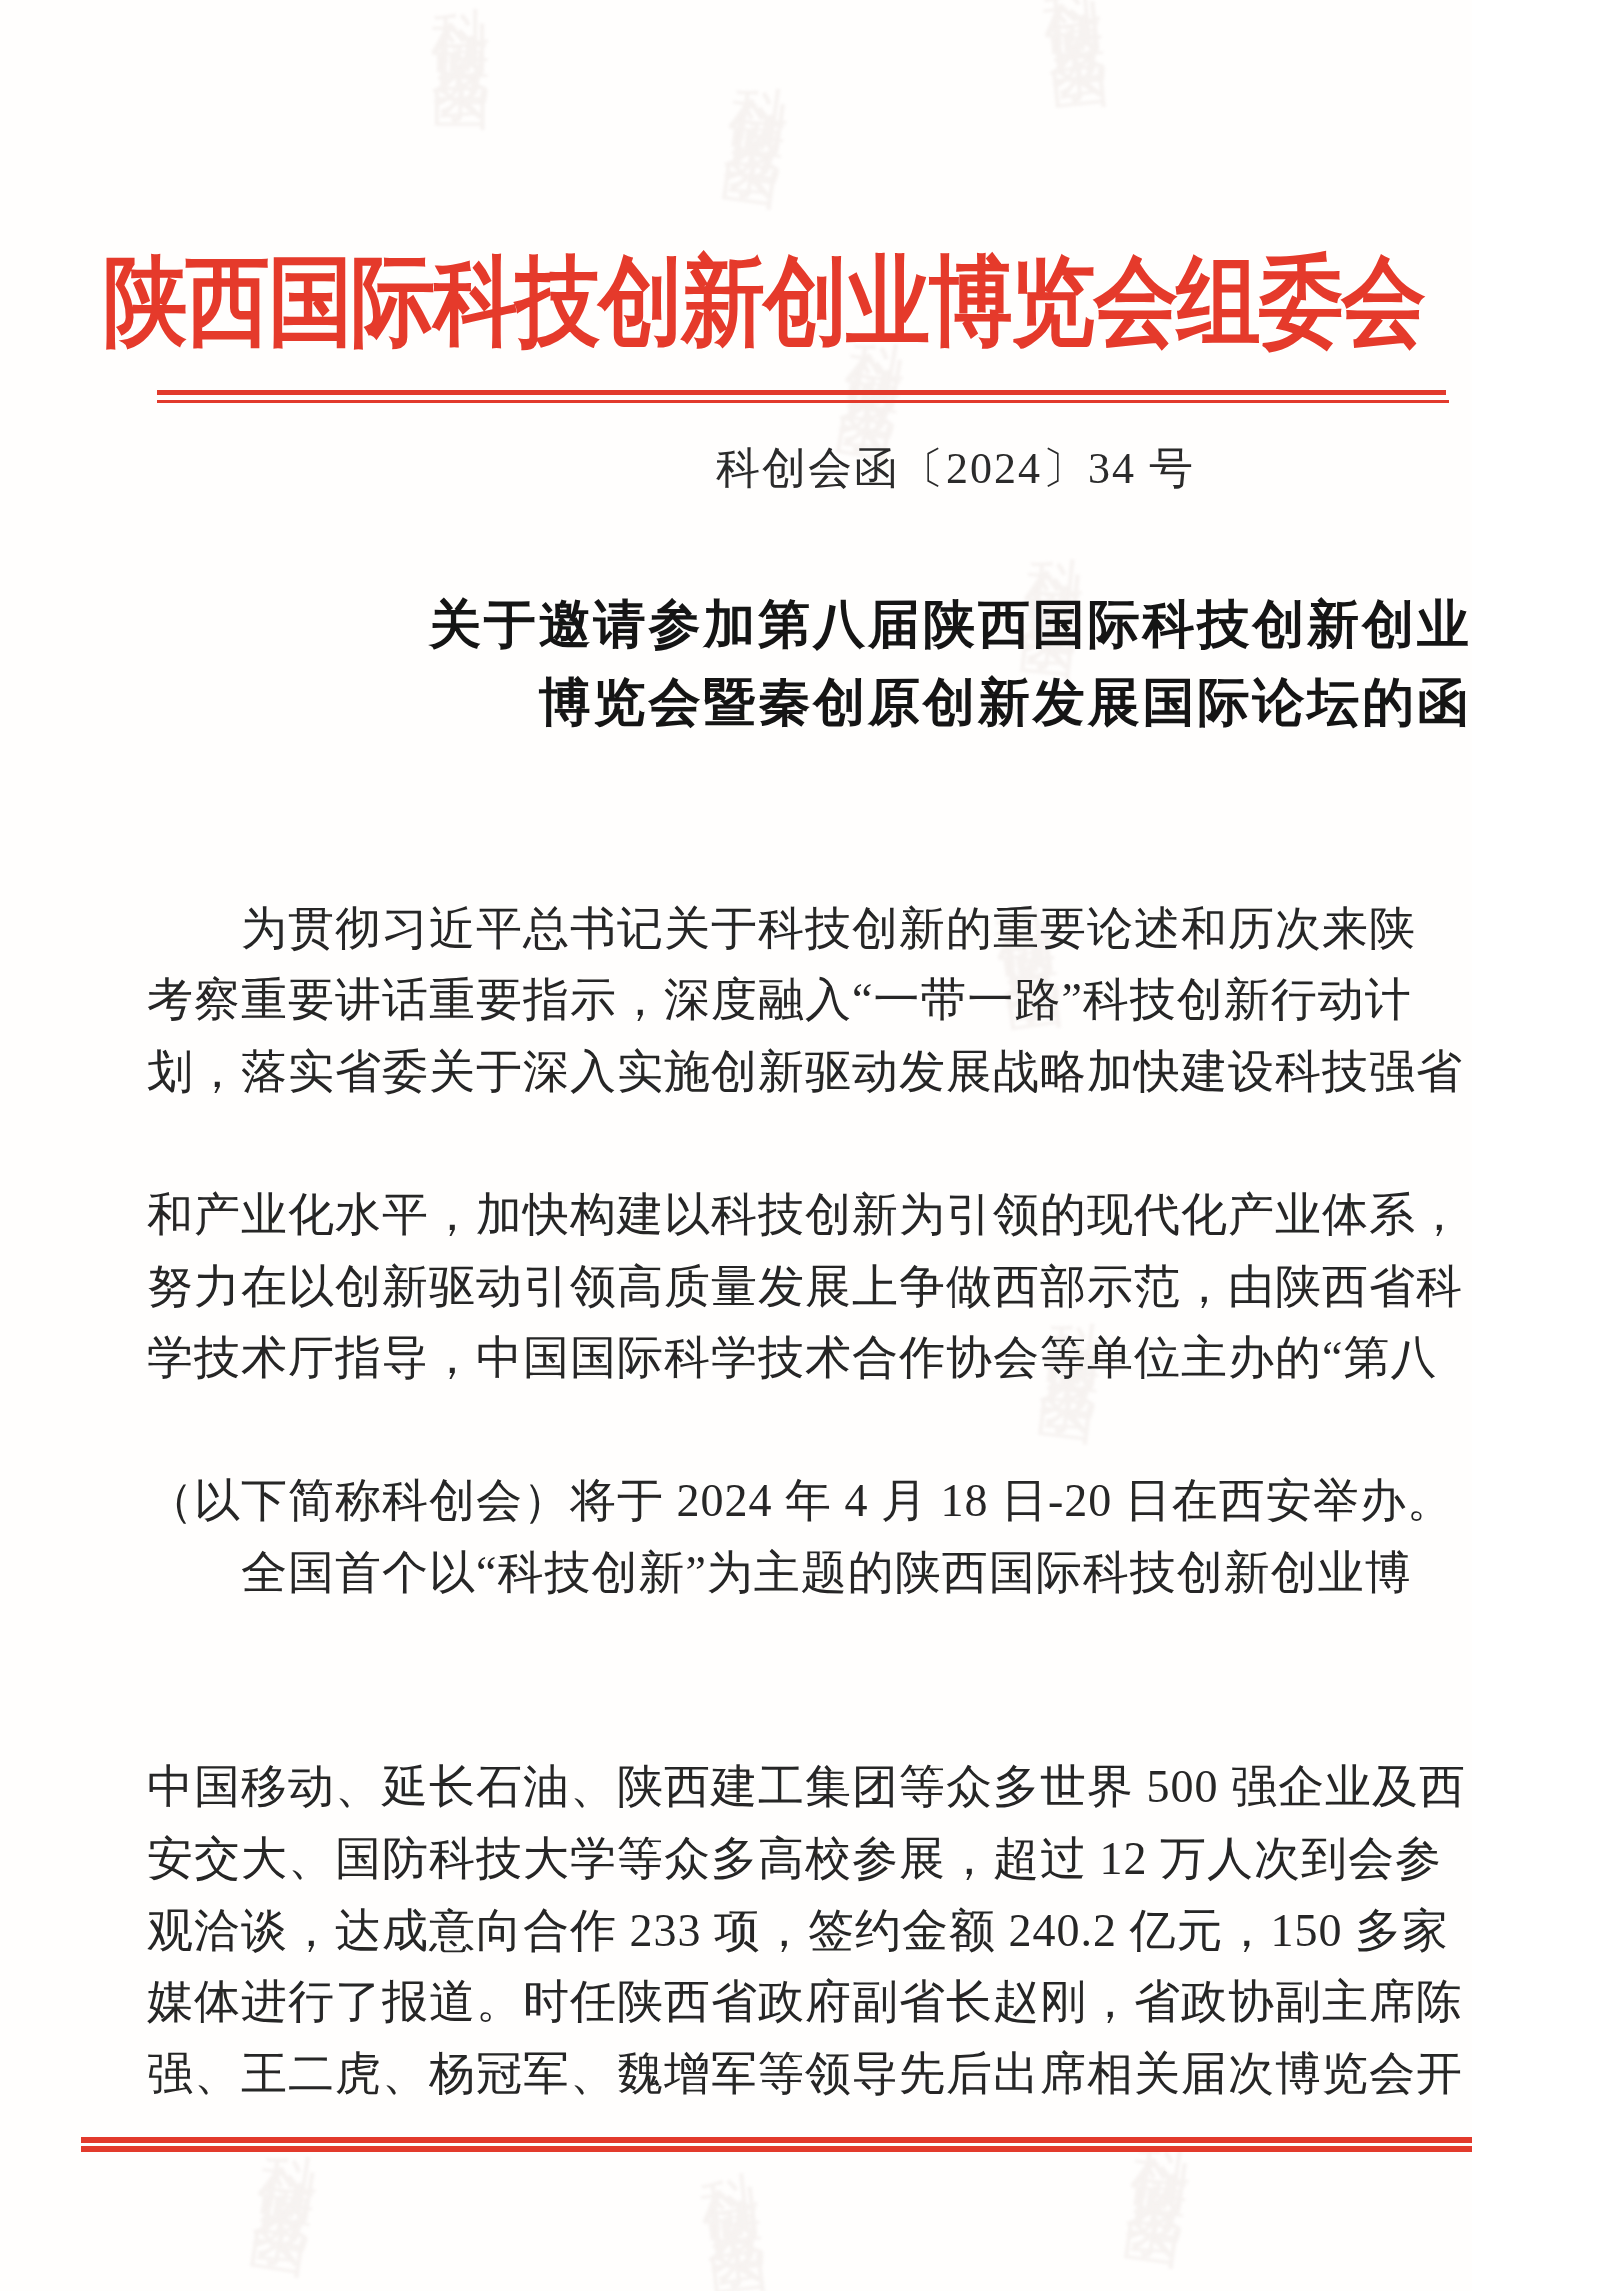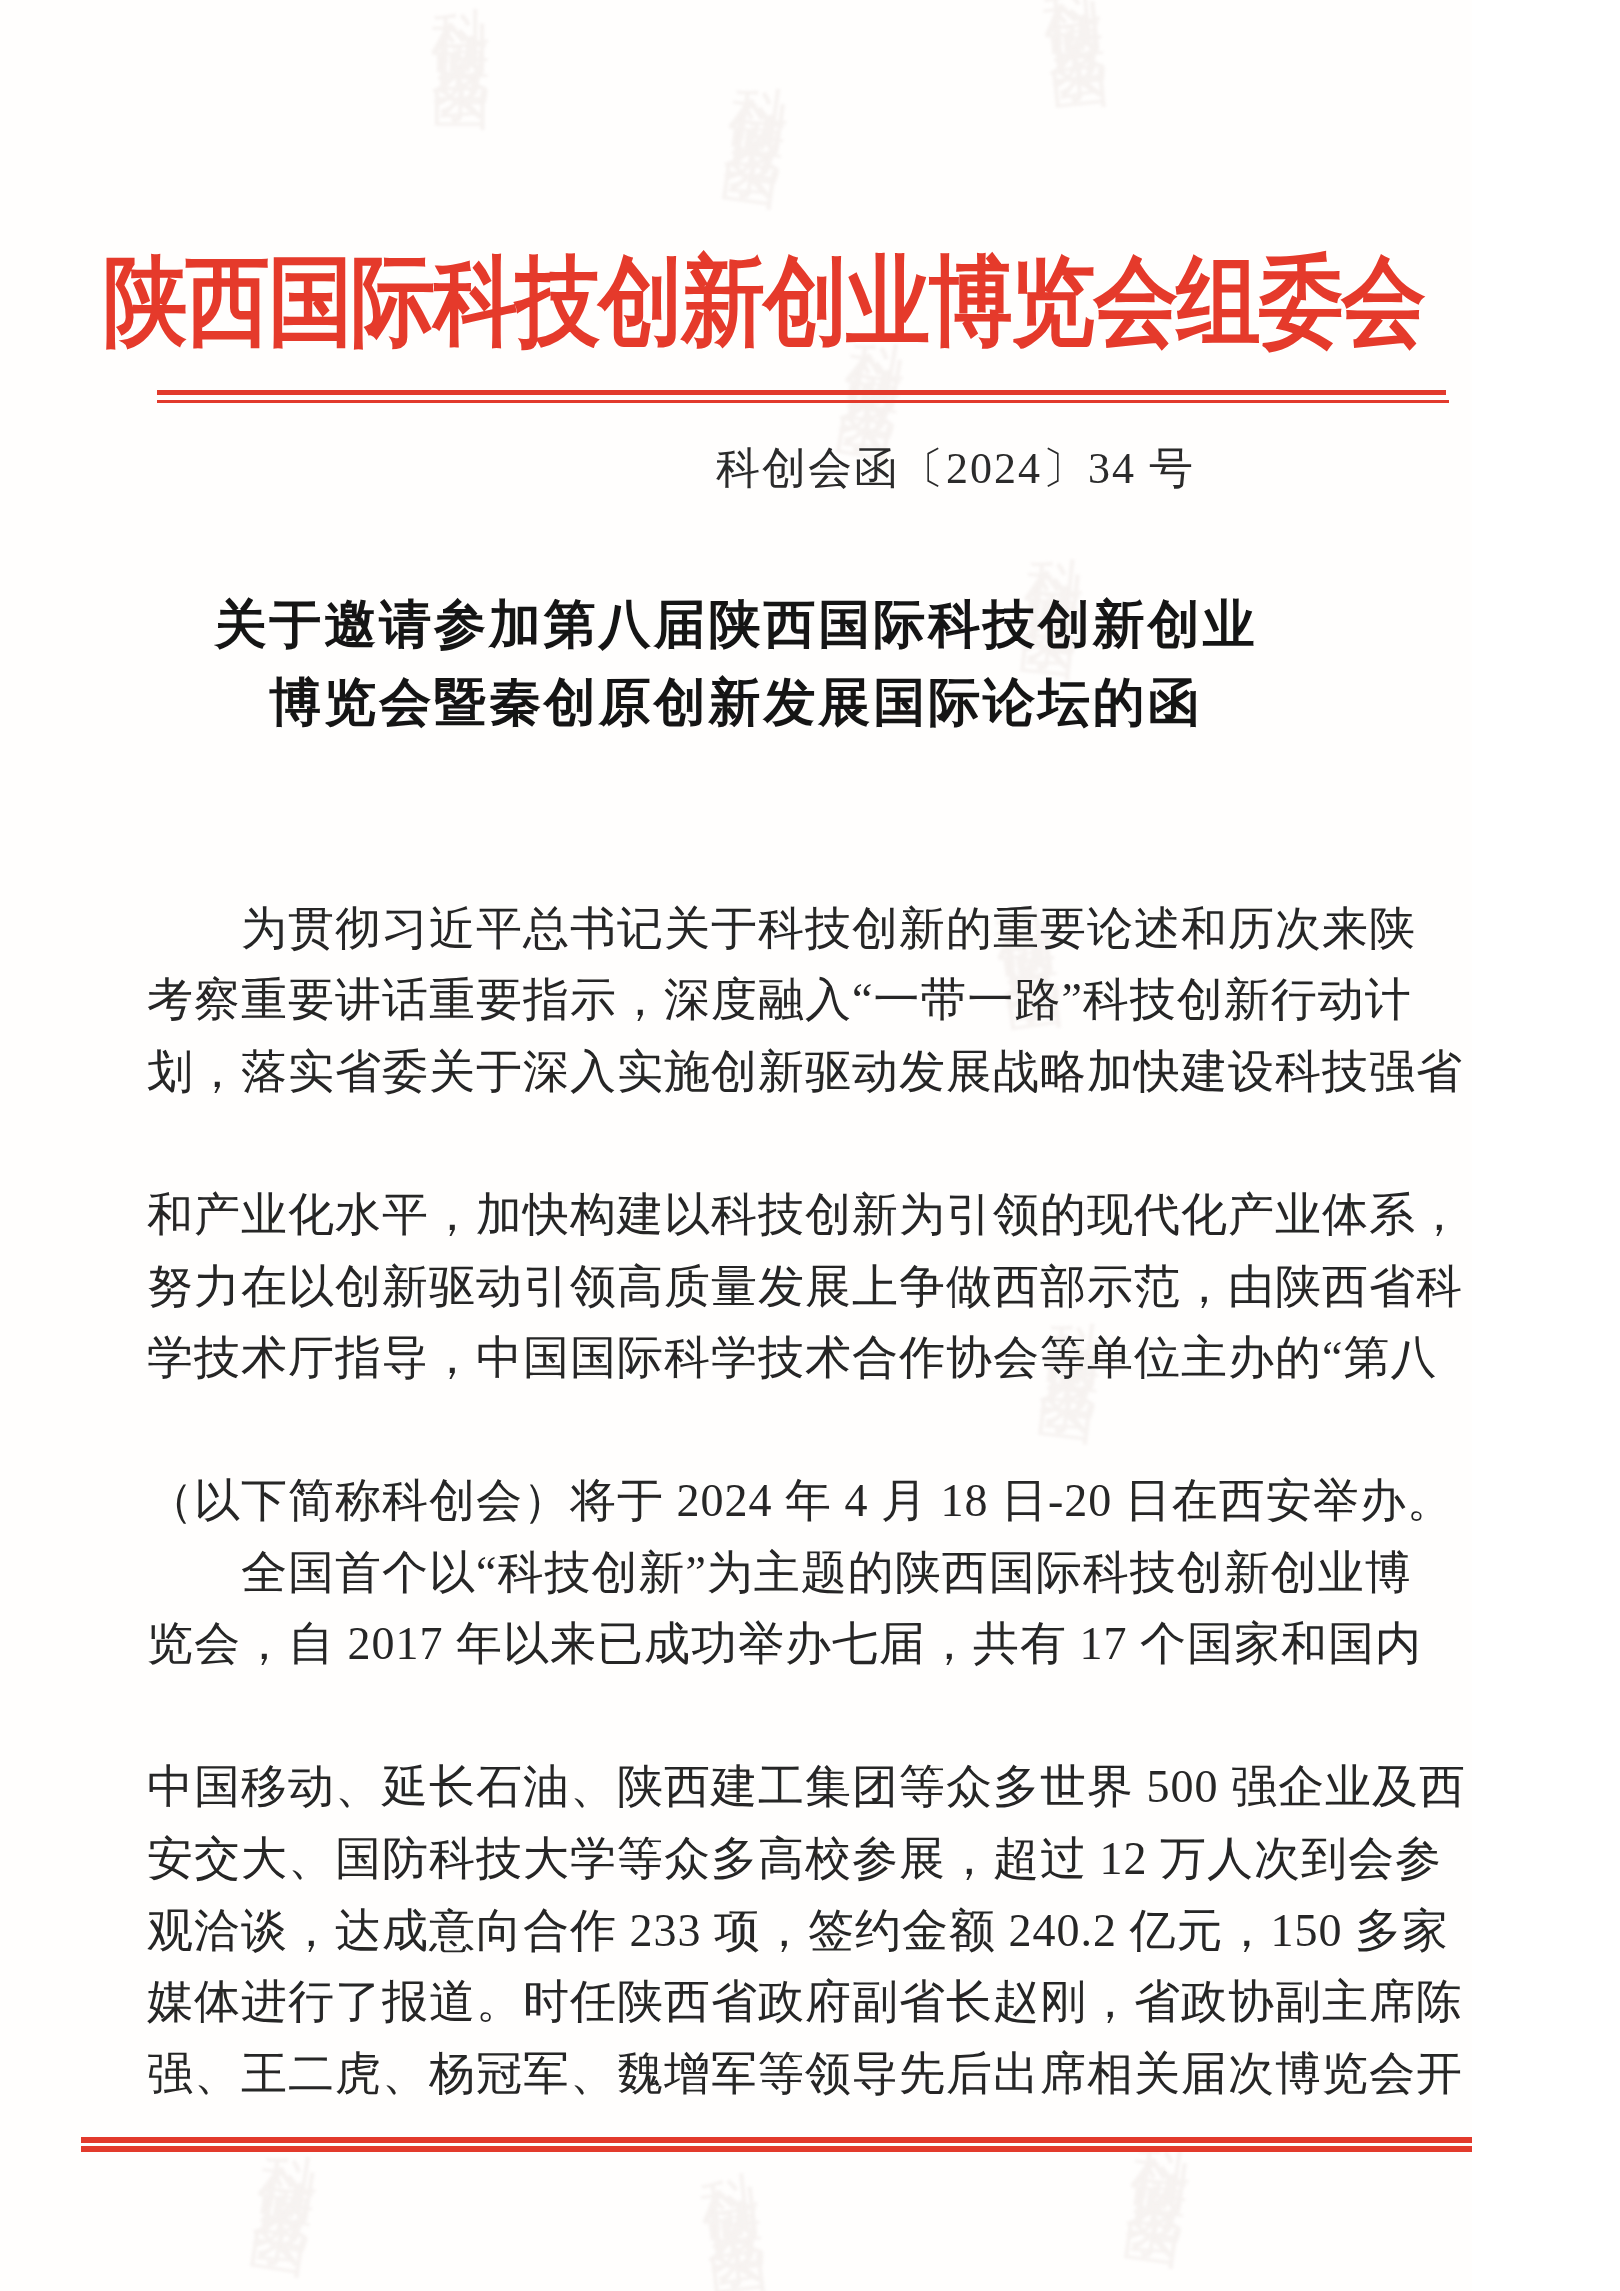--- a/index.html
+++ b/index.html
@@ -58,21 +58,21 @@
     color: #2b2b2b;
     letter-spacing: 2px;
     white-space: nowrap;
     margin-left: 44px;
   }
   .doc-title {
     position: absolute;
     top: 586px;
     left: 0;
     width: 100%;
-    text-align: center;
+    text-align: right;
     font-size: 52px;
     font-weight: 700;
     color: #151515;
     line-height: 78px;
     letter-spacing: 2.9px;
   }
   .addressee {
     position: absolute;
     top: 825px;
     left: 147px;
@@ -133,21 +133,20 @@
 
 
   <div class="body-line" style="top:898px">　　为贯彻习近平总书记关于科技创新的重要论述和历次来陕</div>
   <div class="body-line" style="top:969px">考察重要讲话重要指示，深度融入“一带一路”科技创新行动计</div>
   <div class="body-line" style="top:1041px">划，落实省委关于深入实施创新驱动发展战略加快建设科技强省</div>
   <div class="body-line" style="top:1184px">和产业化水平，加快构建以科技创新为引领的现代化产业体系，</div>
   <div class="body-line" style="top:1256px">努力在以创新驱动引领高质量发展上争做西部示范，由陕西省科</div>
   <div class="body-line" style="top:1327px">学技术厅指导，中国国际科学技术合作协会等单位主办的“第八</div>
   <div class="body-line" style="top:1470px">（以下简称科创会）将于 2024 年 4 月 18 日-20 日在西安举办。</div>
   <div class="body-line" style="top:1542px">　　全国首个以“科技创新”为主题的陕西国际科技创新创业博</div>
-  <div class="body-line" style="top:1613px">览会，自 2017 年以来已成功举办七届，共有 17 个国家和国内</div>
   <div class="body-line" style="top:1756px">中国移动、延长石油、陕西建工集团等众多世界 500 强企业及西</div>
   <div class="body-line" style="top:1828px">安交大、国防科技大学等众多高校参展，超过 12 万人次到会参</div>
   <div class="body-line" style="top:1900px">观洽谈，达成意向合作 233 项，签约金额 240.2 亿元，150 多家</div>
   <div class="body-line" style="top:1971px">媒体进行了报道。时任陕西省政府副省长赵刚，省政协副主席陈</div>
   <div class="body-line" style="top:2043px">强、王二虎、杨冠军、魏增军等领导先后出席相关届次博览会开</div>
 
   <div class="rule-bottom-a"></div>
   <div class="rule-bottom-b"></div>
 
 </div>

